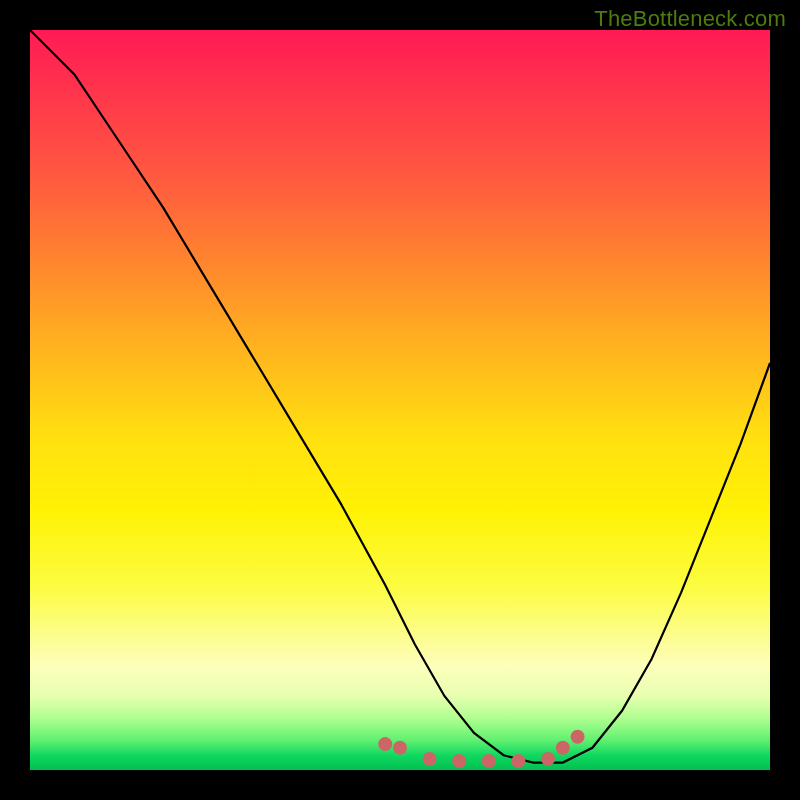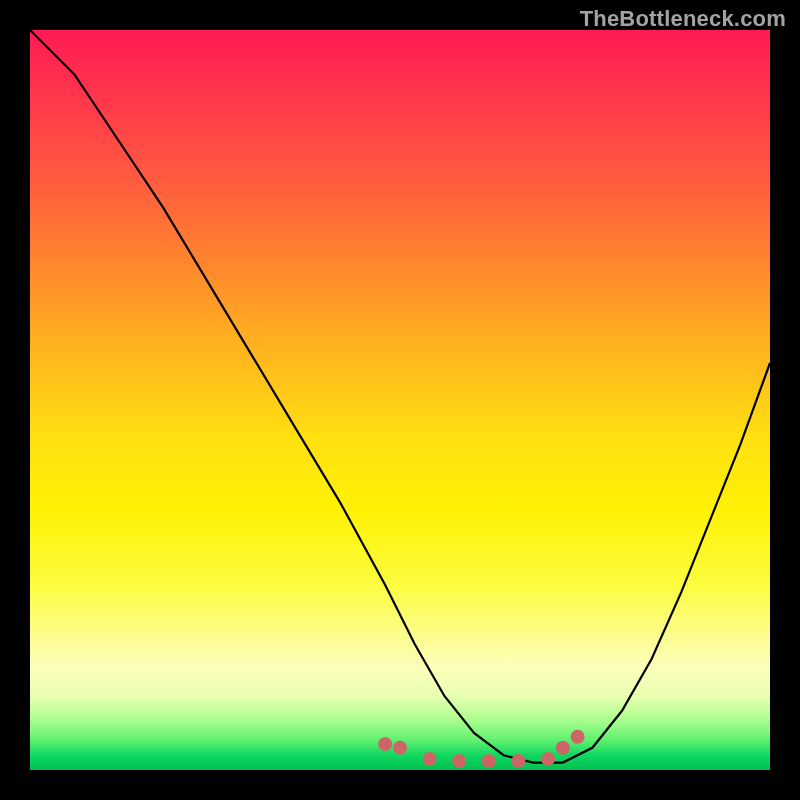--- a/index.html
+++ b/index.html
@@ -39,23 +39,23 @@
       #b0ff90 93%,
       #60f070 96%,
       #10d860 98%,
       #00c050 100%
     );
   }
   .watermark {
     position: absolute;
     top: 6px;
     right: 14px;
-    color: #a3a3a3;
+    color: #4d7c0f;
     font-size: 22px;
-    font-weight: 700;
+    font-weight: 400;
     letter-spacing: 0.2px;
   }
   svg.curve {
     position: absolute;
     left: 0;
     top: 0;
     width: 740px;
     height: 740px;
     overflow: visible;
   }

